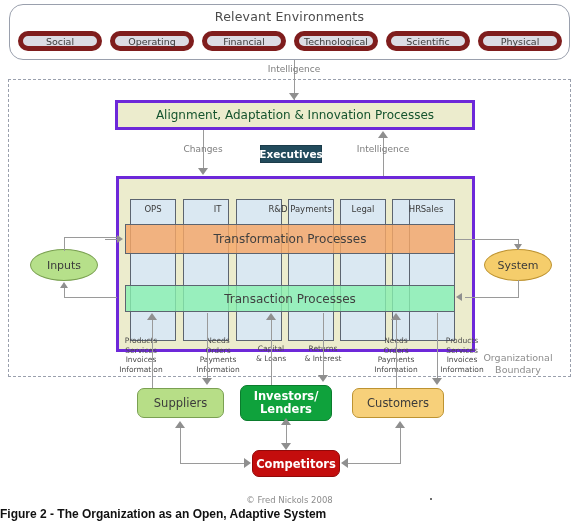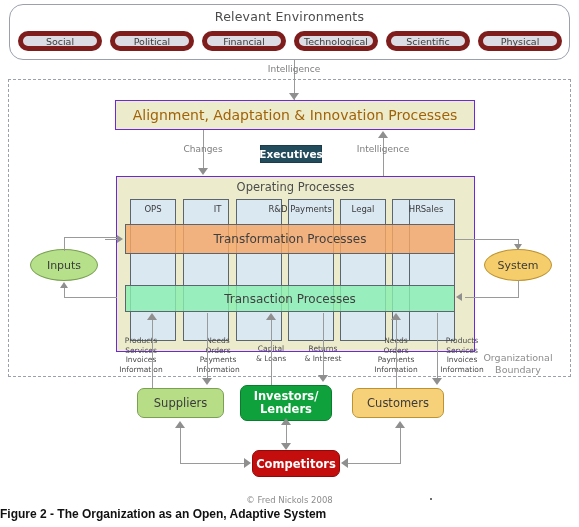--- a/index.html
+++ b/index.html
@@ -31,22 +31,22 @@
     left:8px;top:79px;width:563px;height:298px;
     border:1px dashed #9aa0ad;background:transparent;
   }
   .org-label{
     left:470px;top:352px;width:96px;
     font-size:9.5px;color:#8d8d8d;line-height:12px;text-align:center;
   }
 
   
   .ybox{
-    background:#ececcd;border:1px solid #6d28d9;
-    font-size:14px;color:#a16207;
+    background:#ececcd;border:3px solid #6d28d9;
+    font-size:12px;color:#14532d;
   }
   .aaip{left:115px;top:100px;width:360px;height:30px;}
   .opbox{left:116px;top:176px;width:359px;height:176px;}
   .op-title{left:116px;top:179px;width:359px;height:16px;font-size:11.5px;color:#4b4b4b;}
 
   
   .execbox{
     left:260px;top:145px;width:62px;height:18px;
     background:#224b5c;border:1px solid #1b3c4a;
     color:#ffffff;font-size:10.5px;font-weight:bold;
@@ -128,21 +128,21 @@
 </style>
 </head>
 <body>
 
 <div id="stage">
 
   <div class="abs env-outer"></div>
   <div class="abs env-title ctr">Relevant Environments</div>
 
   <div class="abs env-pill ctr" style="left:18px;width:84px;">Social</div>
-  <div class="abs env-pill ctr" style="left:110px;width:84px;">Political</div>
+  <div class="abs env-pill ctr" style="left:110px;width:84px;">Operating</div>
   <div class="abs env-pill ctr" style="left:202px;width:84px;">Financial</div>
   <div class="abs env-pill ctr" style="left:294px;width:84px;">Technological</div>
   <div class="abs env-pill ctr" style="left:386px;width:84px;">Scientific</div>
   <div class="abs env-pill ctr" style="left:478px;width:84px;">Physical</div>
 
   <div class="abs org-boundary"></div>
   <div class="abs org-label">
     <div>Organizational</div>
     <div>Boundary</div>
   </div>
@@ -157,21 +157,20 @@
   <div class="abs arrow ar-down" style="left:198px;top:168px;"></div>
   <div class="abs edgelbl" style="left:163px;top:144px;width:80px;">Changes</div>
 
   <div class="abs ln lnv" style="left:383px;top:137px;height:39px;"></div>
   <div class="abs arrow ar-up" style="left:378px;top:131px;"></div>
   <div class="abs edgelbl" style="left:343px;top:144px;width:80px;">Intelligence</div>
 
   <div class="abs execbox ctr">Executives</div>
 
   <div class="abs ybox opbox"></div>
-  <div class="abs op-title ctr">Operating Processes</div>
 
   <div class="abs col" style="left:130px;width:46px;"></div>
   <div class="abs col" style="left:183px;width:46px;"></div>
   <div class="abs col" style="left:236px;width:46px;"></div>
   <div class="abs col" style="left:288px;width:46px;"></div>
   <div class="abs col" style="left:340px;width:46px;"></div>
   <div class="abs col" style="left:392px;width:46px;"></div>
 
   <div class="abs col" style="left:409px;width:46px;"></div>
 

